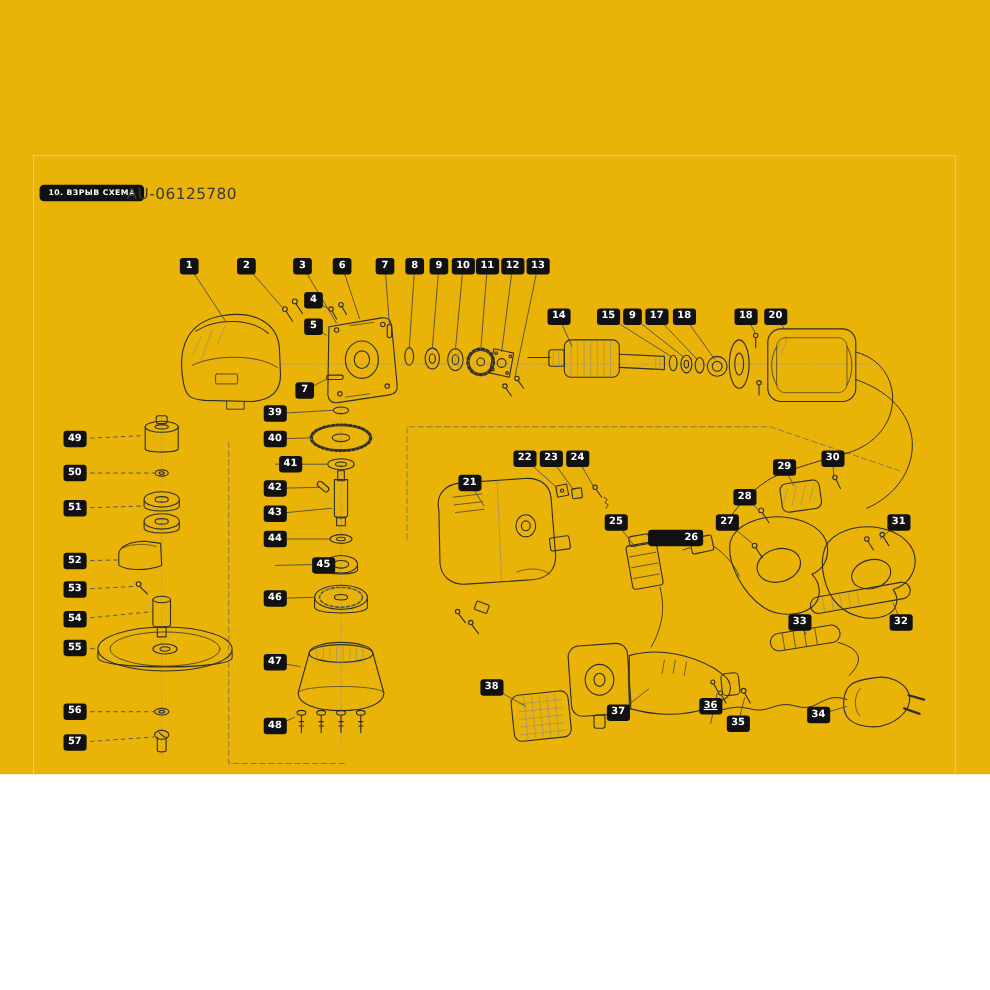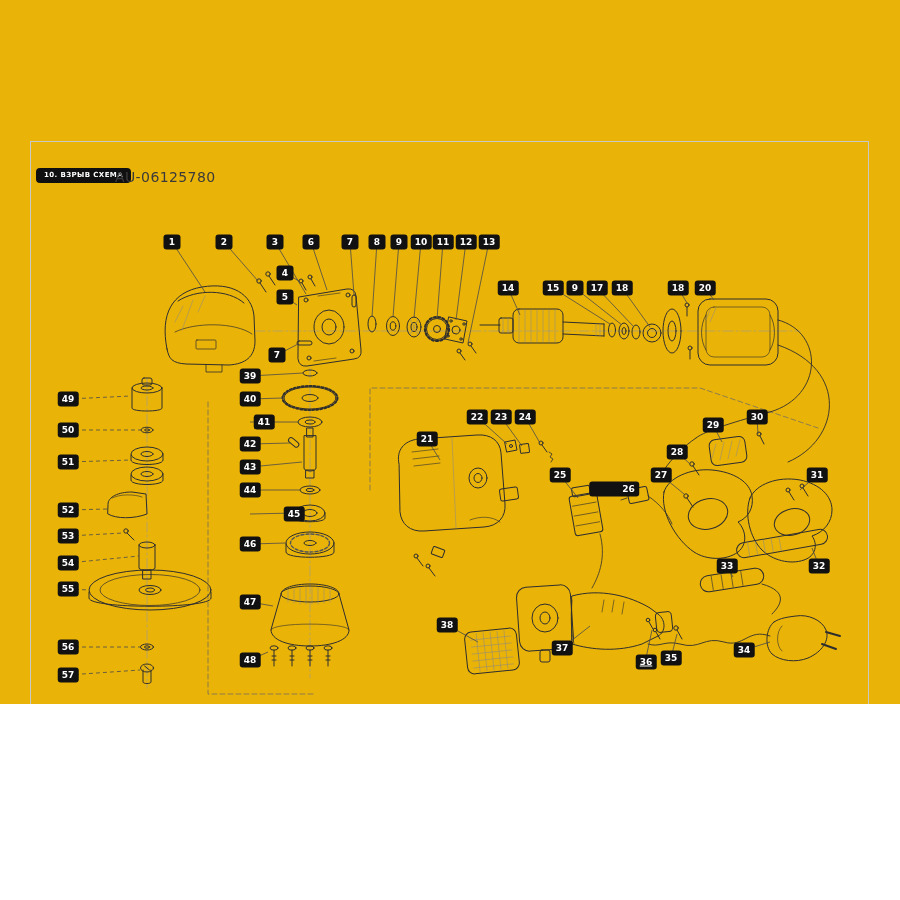--- a/index.html
+++ b/index.html
@@ -376,17 +376,17 @@
       <div class="callout" style="left: 614px; top: 489px; padding-left: 33px;">26</div>
       <div class="callout" style="left: 661px; top: 475px;">27</div>
       <div class="callout" style="left: 677px; top: 452px;">28</div>
       <div class="callout" style="left: 713px; top: 425px;">29</div>
       <div class="callout" style="left: 757px; top: 417px;">30</div>
       <div class="callout" style="left: 817px; top: 475px;">31</div>
       <div class="callout" style="left: 819px; top: 566px;">32</div>
       <div class="callout" style="left: 727px; top: 566px;">33</div>
       <div class="callout" style="left: 744px; top: 650px;">34</div>
       <div class="callout" style="left: 671px; top: 658px;">35</div>
-      <div class="callout" style="left: 646px; top: 662px; text-decoration: underline;">36</div>
+      <div class="callout" style="left: 646px; top: 642px; text-decoration: underline;">36</div>
       <div class="callout" style="left: 562px; top: 648px;">37</div>
       <div class="callout" style="left: 447px; top: 625px;">38</div>
     </div>
 </div>
 
 </body></html>

